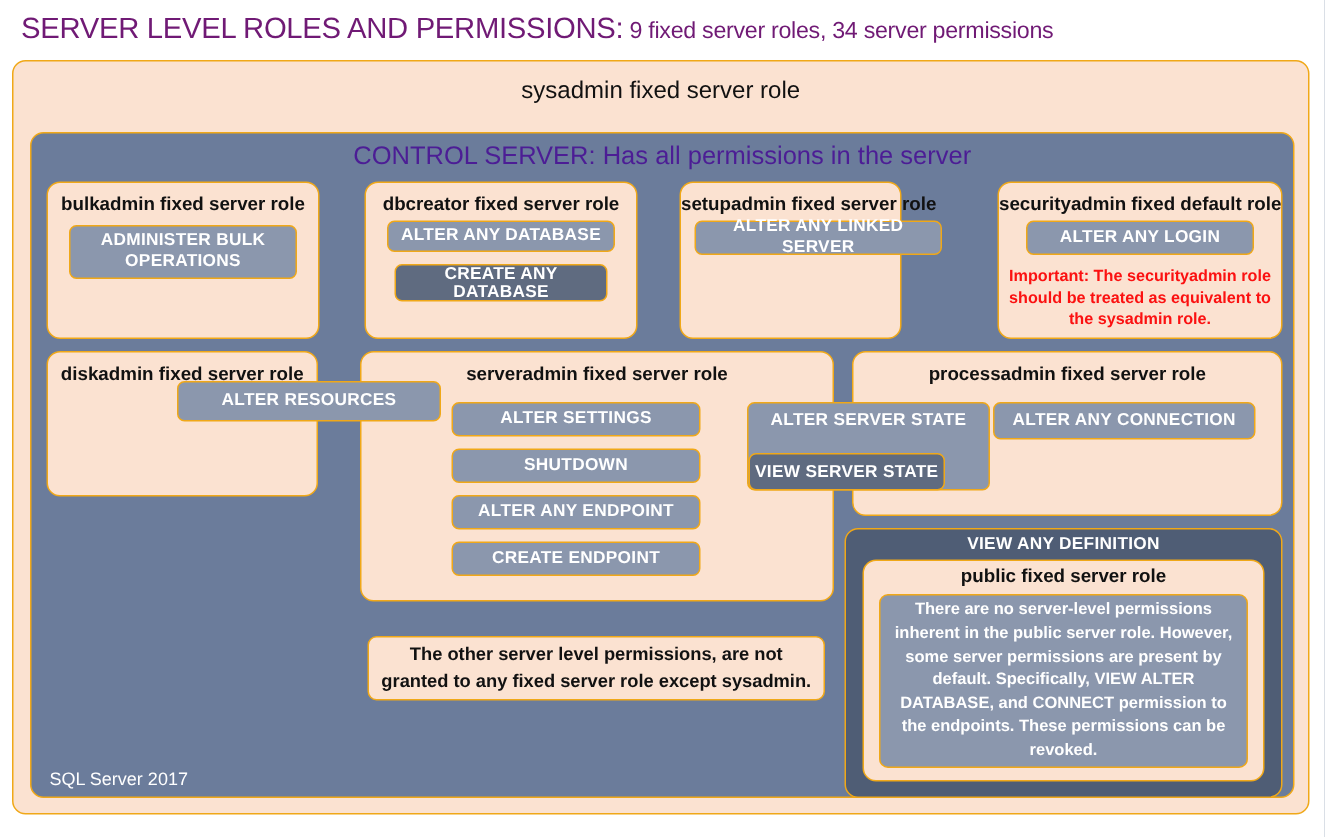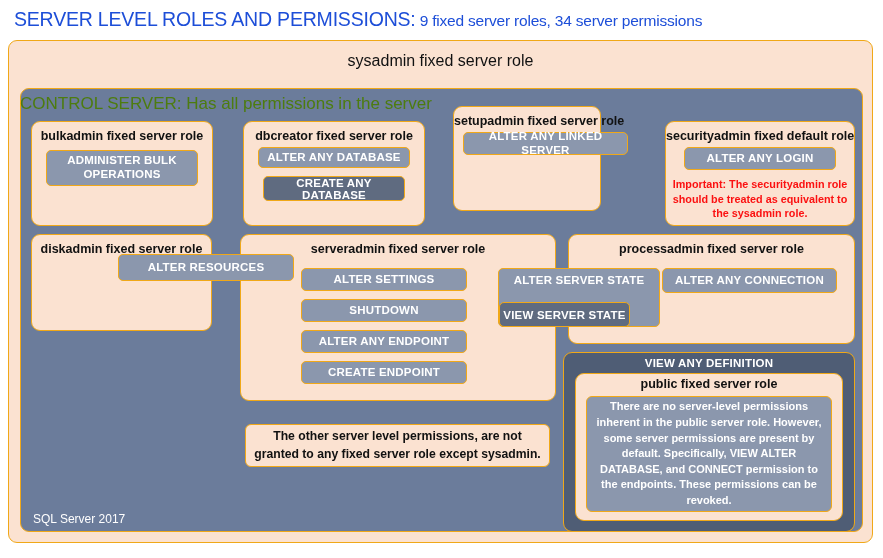--- a/index.html
+++ b/index.html
@@ -13,21 +13,21 @@
     font-family: "Liberation Sans", sans-serif;
     position: relative;
     overflow: hidden;
   }
   .abs { position: absolute; box-sizing: border-box; }
 
   
   #title {
     left: 14px; top: 8px;
     font-size: 19px;
-    color: #1d4ed8;
+    color: #701a75;
     white-space: nowrap;
     letter-spacing: -0.2px;
   }
   #title .strong {
     font-weight: 400;
     font-size: 19.5px;
   }
   #title .sub {
     font-size: 15.5px;
   }
@@ -105,29 +105,29 @@
   #sysadmin-box  { left: 8px;  top: 40px;  width: 865px; height: 503px; }
   #sysadmin-label {
     left: 8px; top: 52px; width: 865px;
     text-align: center;
     font-size: 16px;
     color: #111111;
   }
   #control-server-box { left: 20px; top: 88px; width: 843px; height: 444px; }
   #control-server-label {
     left: 20px; top: 94px; width: 843px;
-    text-align: left;
+    text-align: center;
     font-size: 17px;
-    color: #4d7c0f;
+    color: #4c1d95;
   }
 
   
   #bulkadmin-box    { left: 31px;  top: 121px; width: 182px; height: 105px; }
   #dbcreator-box    { left: 243px; top: 121px; width: 182px; height: 105px; }
-  #setupadmin-box   { left: 453px; top: 106px; width: 148px; height: 105px; }
+  #setupadmin-box   { left: 453px; top: 121px; width: 148px; height: 105px; }
   #securityadmin-box{ left: 665px; top: 121px; width: 190px; height: 105px; }
 
   
   #diskadmin-box    { left: 31px;  top: 234px; width: 181px; height: 97px; }
   #serveradmin-box  { left: 240px; top: 234px; width: 316px; height: 167px; }
   #processadmin-box { left: 568px; top: 234px; width: 287px; height: 110px; }
 
   
   #view-any-def-box {
     left: 563px; top: 352px; width: 292px; height: 180px;

